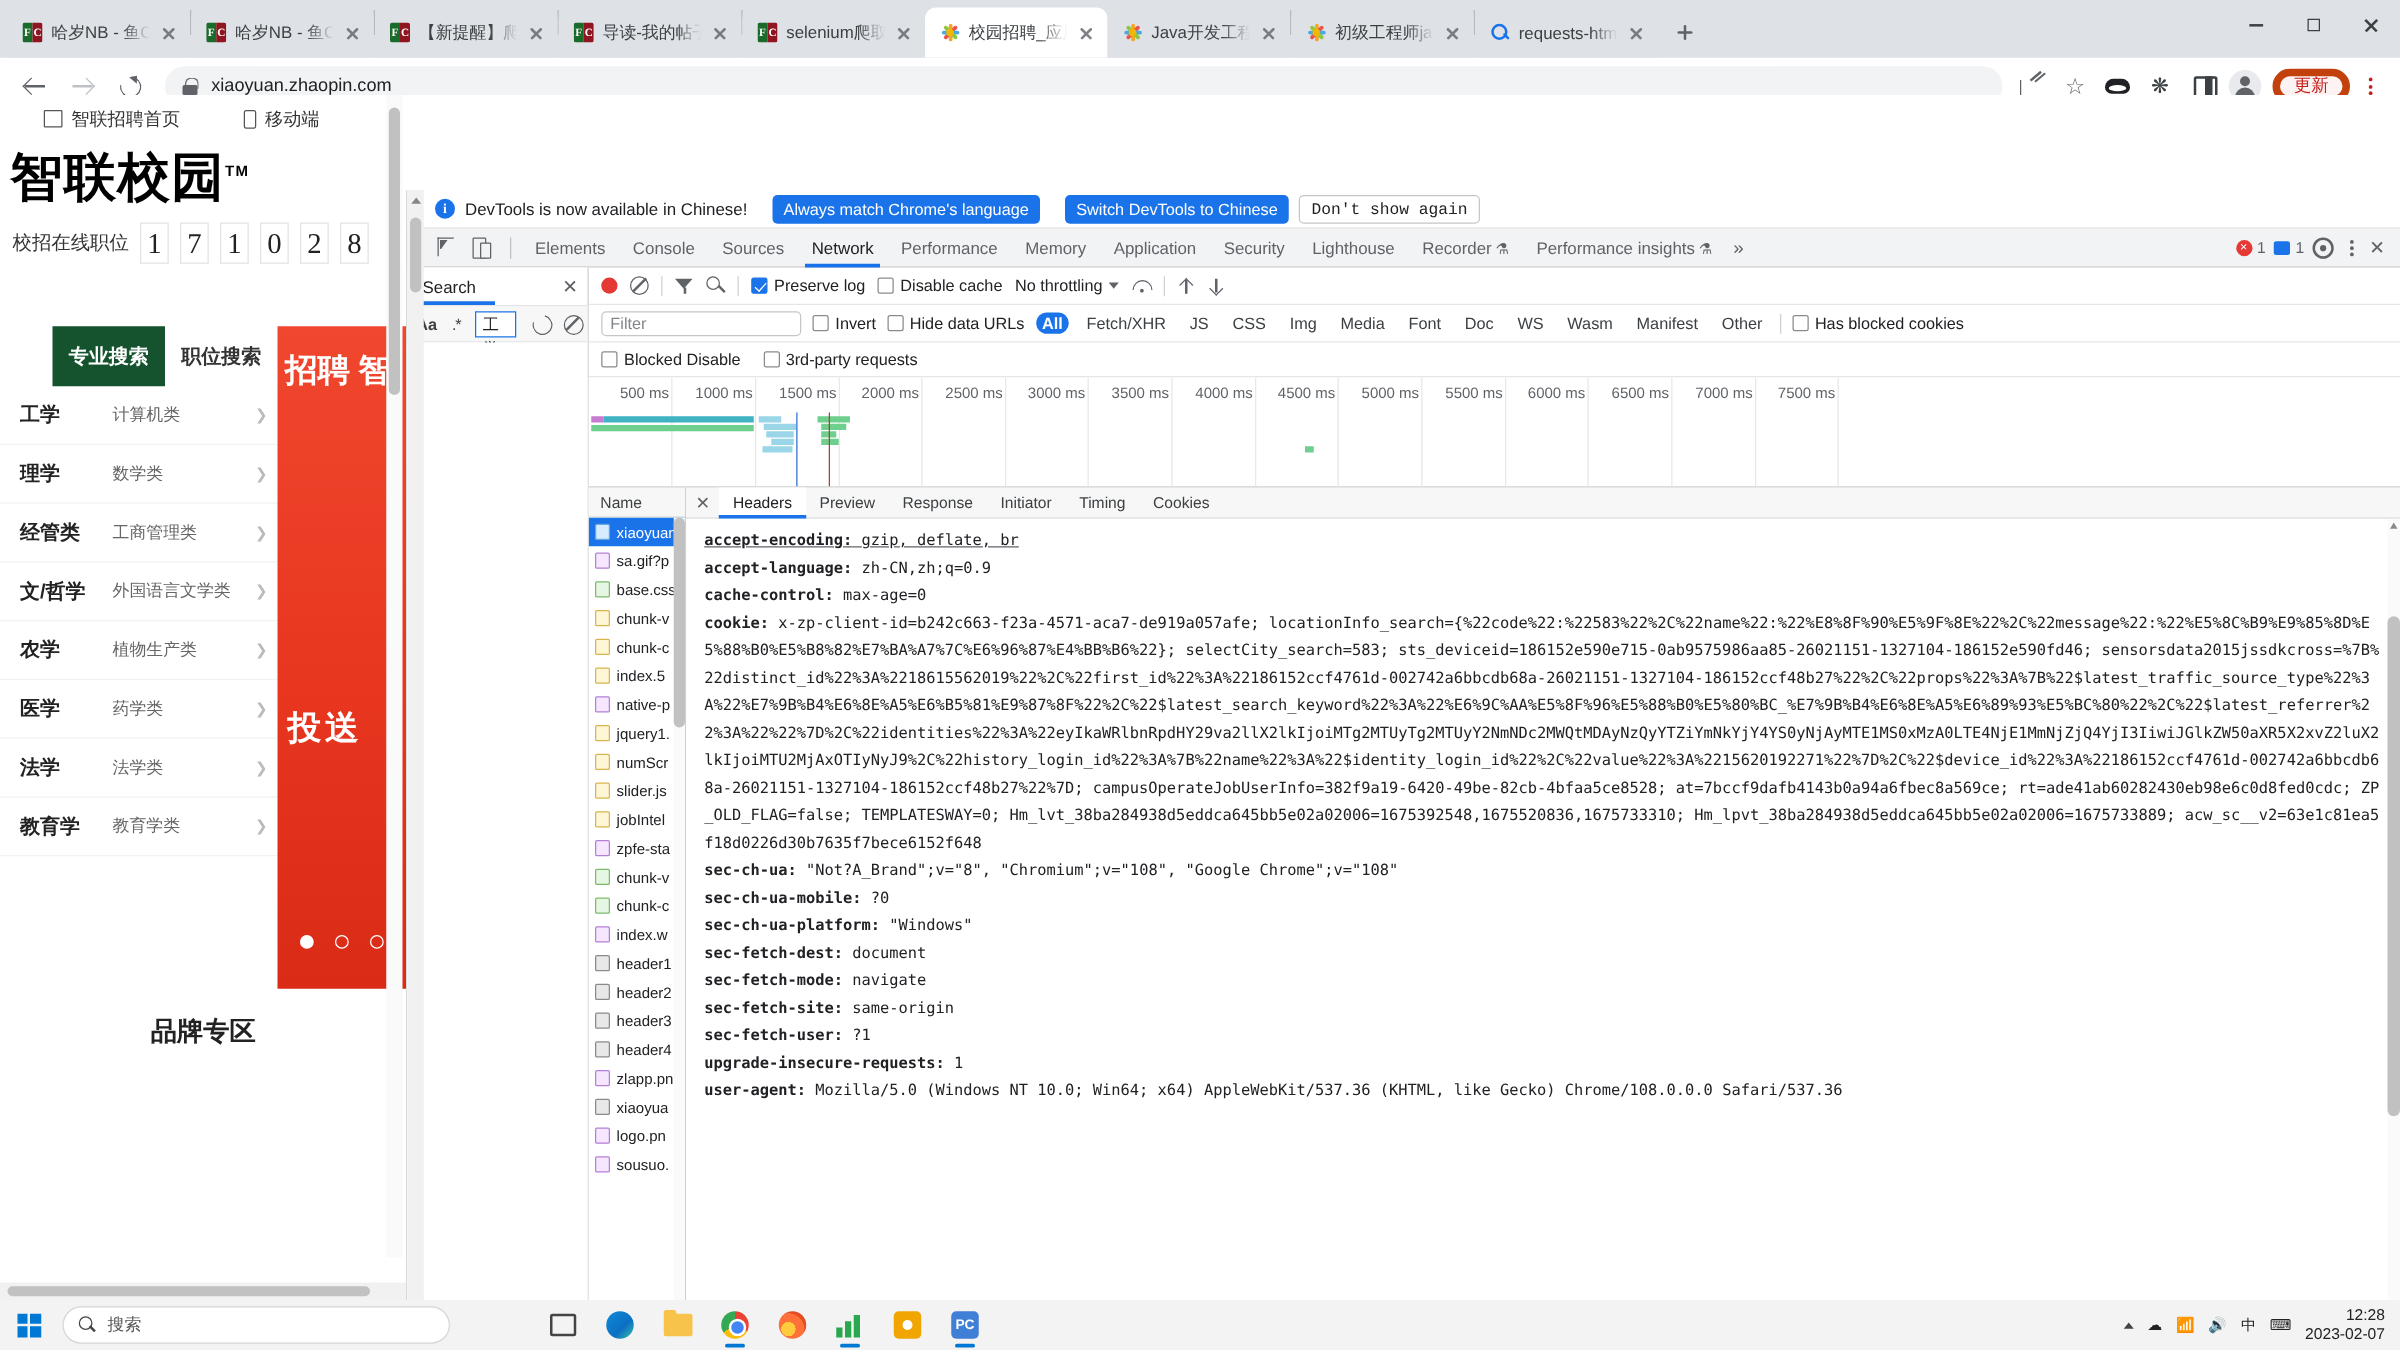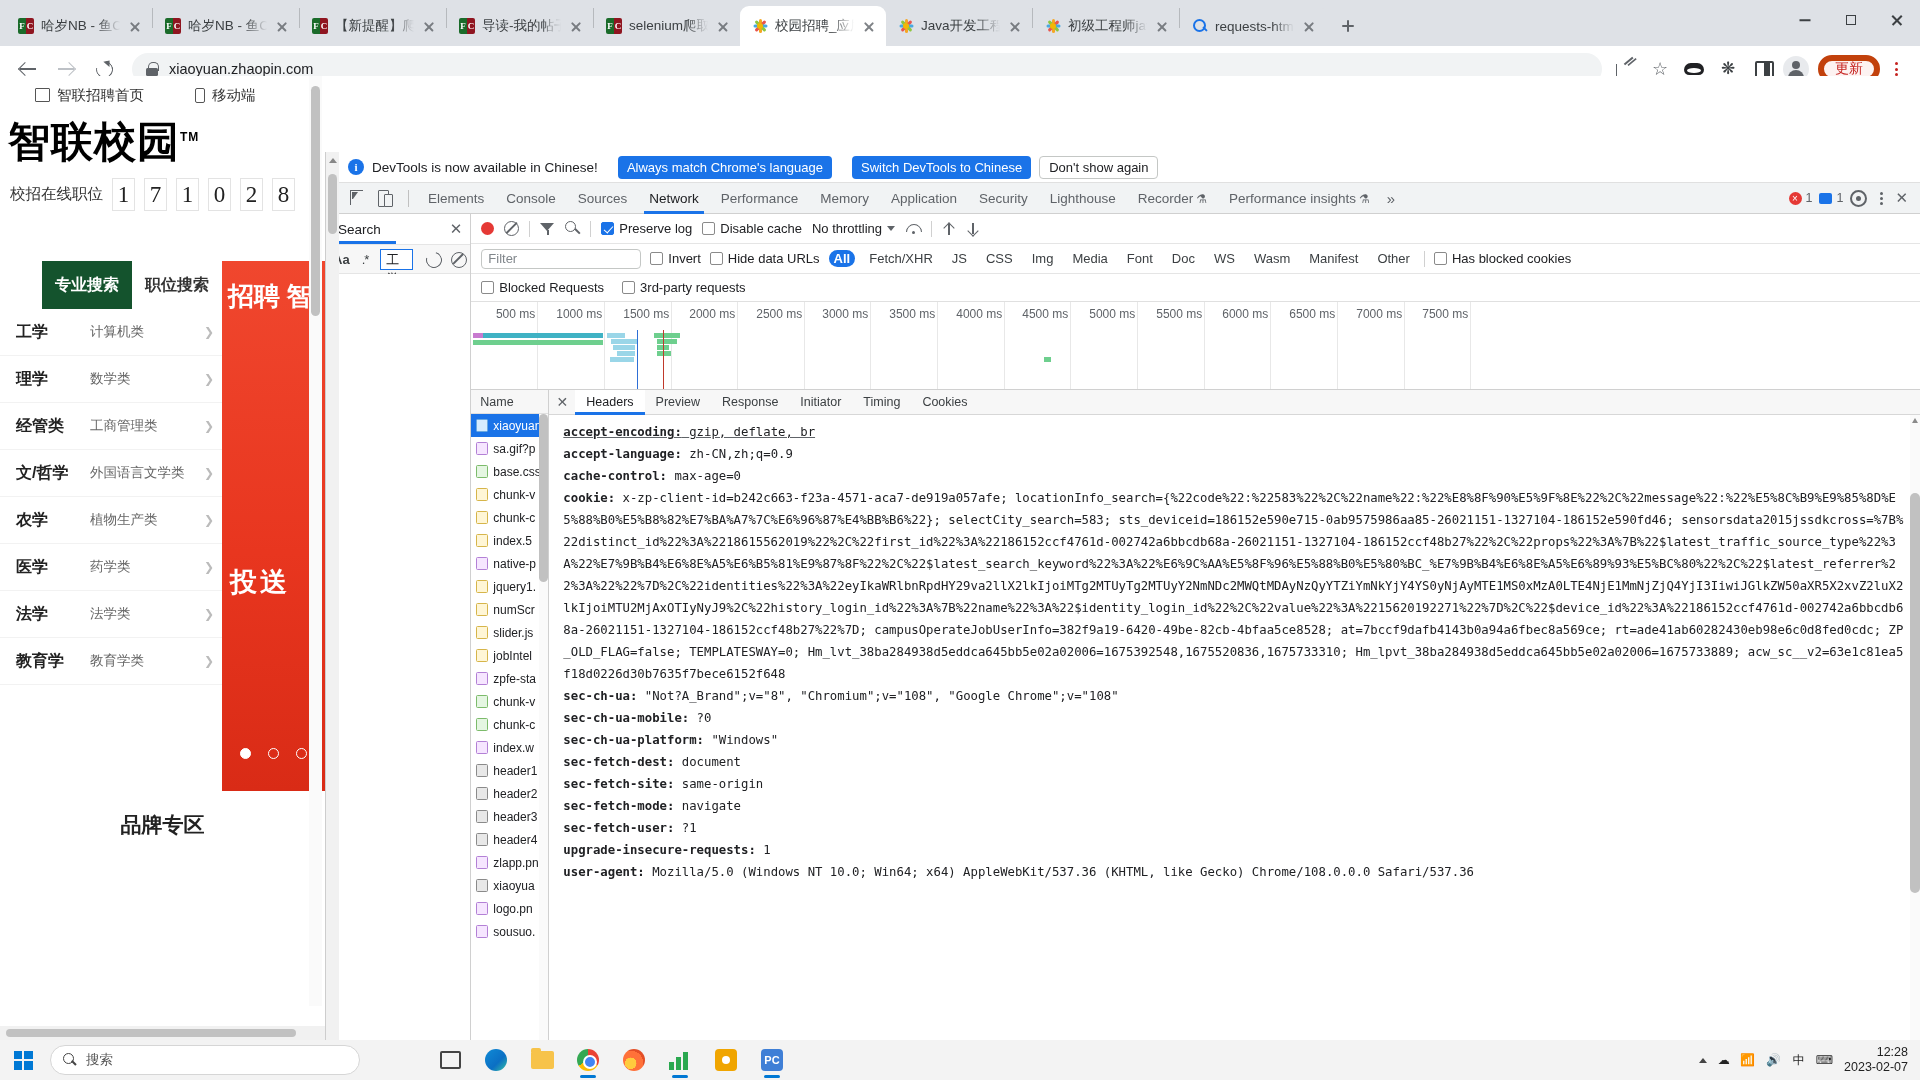--- a/index.html
+++ b/index.html
@@ -227,21 +227,21 @@
   .dt-scroll-left .up { position:absolute; left:2.5px; top:6px; width:0;height:0;border-left:4px solid transparent;border-right:4px solid transparent;border-bottom:5px solid #878787;}
 
   .dt-banner {
     height:31px; background:#fff; border-bottom:1px solid #e0e0e0;
     display:flex; align-items:center; gap:8px; padding-left:22px;
   }
   .info-badge { width:16px;height:16px;border-radius:50%;background:#1a73e8;color:#fff;font-size:11px;font-weight:bold;
                 text-align:center;line-height:16px; font-family:"Liberation Serif",serif;}
   .dt-banner .msg { font-size:13.5px; color:#202124; }
   .bluebtn { background:#1a73e8;color:#fff;border-radius:4px;padding:4px 9px;font-size:13px; white-space:nowrap;margin-left:12px;}
-  .greybtn { background:#fff;border:1px solid #c4c7c5;border-radius:4px;padding:3px 9px;font-size:13px;color:#202124;}
+  .greybtn { background:#fff;border:1px solid #c4c7c5;border-radius:4px;padding:3px 9px;font-size:13px;color:#202124;font-family:Liberation Mono, monospace;}
 
   .dt-tabs {
     height:31px; background:#f1f3f4; border-bottom:1px solid #d0d0d0;
     display:flex; align-items:center; padding-left:18px; gap:0;
   }
   .dt-tool { width:26px;height:26px;position:relative;margin-right:2px; }
   .ic-inspect::before{
     content:"";position:absolute;left:6px;top:5px;width:12px;height:14px;border:1.5px solid #5f6368;
     border-right:none;border-bottom:none;
   }
@@ -780,21 +780,21 @@
             <span class="vsep"></span>
             <span class="chk">
                 <span class="cb"></span>
                 <span>Has blocked cookies</span>
               </span>
           </div>
 
           <div class="net-filterbar2">
             <span class="chk">
                 <span class="cb"></span>
-                <span>Blocked Requests</span>
+                <span>Blocked Disable</span>
               </span>
             <span class="chk">
                 <span class="cb"></span>
                 <span>3rd-party requests</span>
               </span>
           </div>
 
           <div class="overview">
             <div class="ov-ruler">
               <div class="ov-tick" style="left:66px">
@@ -978,22 +978,22 @@
               </div>
               <div class="det-body">
                 <div class="hline partial"><span class="hname">accept-encoding:</span> <span class="hval">gzip, deflate, br</span></div>
                 <div class="hline"><span class="hname">accept-language:</span> <span class="hval">zh-CN,zh;q=0.9</span></div>
                 <div class="hline"><span class="hname">cache-control:</span> <span class="hval">max-age=0</span></div>
                 <div class="hline"><span class="hname">cookie:</span> <span class="hval">x-zp-client-id=b242c663-f23a-4571-aca7-de919a057afe; locationInfo_search={%22code%22:%22583%22%2C%22name%22:%22%E8%8F%90%E5%9F%8E%22%2C%22message%22:%22%E5%8C%B9%E9%85%8D%E5%88%B0%E5%B8%82%E7%BA%A7%7C%E6%96%87%E4%BB%B6%22}; selectCity_search=583; sts_deviceid=186152e590e715-0ab9575986aa85-26021151-1327104-186152e590fd46; sensorsdata2015jssdkcross=%7B%22distinct_id%22%3A%2218615562019%22%2C%22first_id%22%3A%22186152ccf4761d-002742a6bbcdb68a-26021151-1327104-186152ccf48b27%22%2C%22props%22%3A%7B%22$latest_traffic_source_type%22%3A%22%E7%9B%B4%E6%8E%A5%E6%B5%81%E9%87%8F%22%2C%22$latest_search_keyword%22%3A%22%E6%9C%AA%E5%8F%96%E5%88%B0%E5%80%BC_%E7%9B%B4%E6%8E%A5%E6%89%93%E5%BC%80%22%2C%22$latest_referrer%22%3A%22%22%7D%2C%22identities%22%3A%22eyIkaWRlbnRpdHY29va2llX2lkIjoiMTg2MTUyTg2MTUyY2NmNDc2MWQtMDAyNzQyYTZiYmNkYjY4YS0yNjAyMTE1MS0xMzA0LTE4NjE1MmNjZjQ4YjI3IiwiJGlkZW50aXR5X2xvZ2luX2lkIjoiMTU2MjAxOTIyNyJ9%2C%22history_login_id%22%3A%7B%22name%22%3A%22$identity_login_id%22%2C%22value%22%3A%2215620192271%22%7D%2C%22$device_id%22%3A%22186152ccf4761d-002742a6bbcdb68a-26021151-1327104-186152ccf48b27%22%7D; campusOperateJobUserInfo=382f9a19-6420-49be-82cb-4bfaa5ce8528; at=7bccf9dafb4143b0a94a6fbec8a569ce; rt=ade41ab60282430eb98e6c0d8fed0cdc; ZP_OLD_FLAG=false; TEMPLATESWAY=0; Hm_lvt_38ba284938d5eddca645bb5e02a02006=1675392548,1675520836,1675733310; Hm_lpvt_38ba284938d5eddca645bb5e02a02006=1675733889; acw_sc__v2=63e1c81ea5f18d0226d30b7635f7bece6152f648</span></div>
                 <div class="hline"><span class="hname">sec-ch-ua:</span> <span class="hval">"Not?A_Brand";v="8", "Chromium";v="108", "Google Chrome";v="108"</span></div>
                 <div class="hline"><span class="hname">sec-ch-ua-mobile:</span> <span class="hval">?0</span></div>
                 <div class="hline"><span class="hname">sec-ch-ua-platform:</span> <span class="hval">"Windows"</span></div>
                 <div class="hline"><span class="hname">sec-fetch-dest:</span> <span class="hval">document</span></div>
+                <div class="hline"><span class="hname">sec-fetch-mode:</span> <span class="hval">navigate</span></div>
                 <div class="hline"><span class="hname">sec-fetch-site:</span> <span class="hval">same-origin</span></div>
-                <div class="hline"><span class="hname">sec-fetch-mode:</span> <span class="hval">navigate</span></div>
                 <div class="hline"><span class="hname">sec-fetch-user:</span> <span class="hval">?1</span></div>
                 <div class="hline"><span class="hname">upgrade-insecure-requests:</span> <span class="hval">1</span></div>
                 <div class="hline"><span class="hname">user-agent:</span> <span class="hval">Mozilla/5.0 (Windows NT 10.0; Win64; x64) AppleWebKit/537.36 (KHTML, like Gecko) Chrome/108.0.0.0 Safari/537.36</span></div>
                 <div class="det-scroll">
                     <span class="up"></span>
                     <span class="th"></span>
                   </div>
               </div>
             </div>
 

